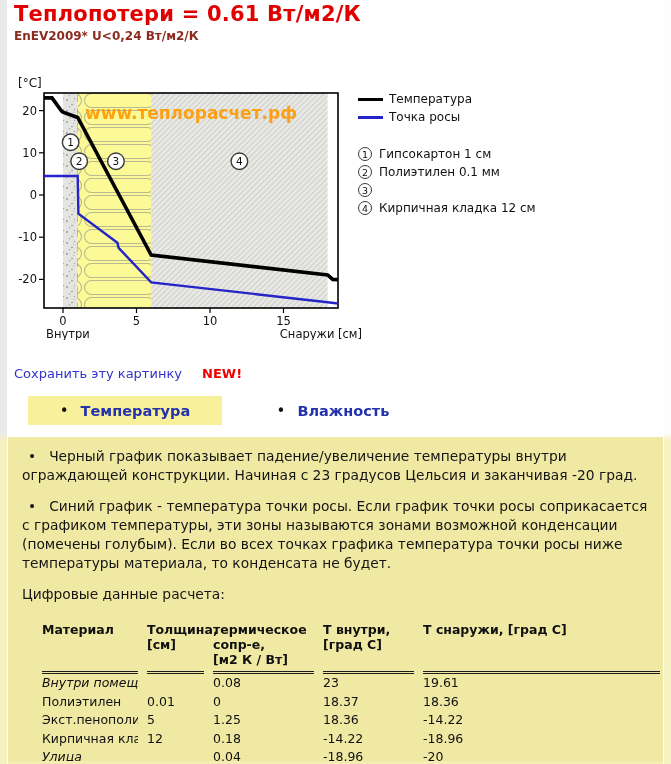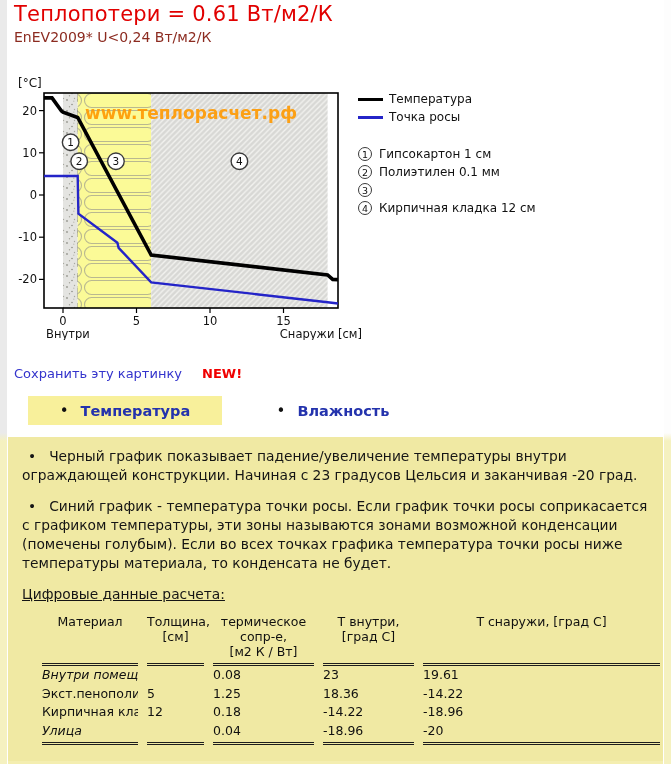--- a/index.html
+++ b/index.html
@@ -6,45 +6,45 @@
     --red:#e10000; --darkred:#8c2b20; --link:#3333cc; --badge:#f00000;
     --tabblue:#2433ad; --tabbg:#f8f09b; --boxbg:#f0e9a3; --orange:#ff9900;
   }
   *{box-sizing:border-box}
   html,body{margin:0;padding:0}
   body{width:671px;height:764px;position:relative;background:#fff;overflow:hidden;
        font-family:"DejaVu Sans","Liberation Sans",sans-serif;color:#151515}
   .strip{position:absolute;top:0;bottom:0;width:7px;z-index:6}
   .strip-left{left:0;background:linear-gradient(to bottom,#eaeaea 0,#eaeaea 433px,#f5f1c0 441px,#f5f1c0 100%)}
   .strip-right{right:0;background:linear-gradient(to bottom,#fdfdfd 0,#fdfdfd 433px,#f5f1c0 441px,#f5f1c0 100%)}
-  .title{position:absolute;left:14px;top:2px;margin:0;font-size:21px;font-weight:normal;color:var(--red);letter-spacing:.2px}
-  .subtitle{position:absolute;left:14px;top:29px;font-size:14px;font-weight:normal;color:var(--darkred)}
+  .title{position:absolute;left:14px;top:2px;margin:0;font-size:21px;font-weight:bold;color:var(--red);letter-spacing:.2px}
+  .subtitle{position:absolute;left:14px;top:29px;font-size:12px;font-weight:bold;color:var(--darkred)}
   .chart-svg{position:absolute;left:10px;top:75px}
   .legend{position:absolute;left:358px;top:90px;font-size:12px;color:#111;z-index:2}
   .legend-line{display:flex;align-items:center;gap:6px;height:18px}
   .swatch{width:25px;height:3px;flex:none}
   .legend-mats{margin-top:19px}
   .legend-mat{display:flex;align-items:center;gap:7px;height:18px}
   .num-circle{width:14px;height:14px;border:1.4px solid #3a3a3a;border-radius:50%;
               font-size:9.5px;line-height:11px;display:flex;align-items:center;justify-content:center;color:#111;flex:none;background:#fff}
   .save-row{position:absolute;left:14px;top:366px;font-size:13px}
   .save-link{color:var(--link);cursor:pointer;text-decoration:none}
   .new-badge{color:var(--badge);font-weight:bold;margin-left:16px}
   .tabs{position:absolute;left:28px;top:396px;display:flex;gap:14px}
   .tab{width:194px;height:29px;display:flex;align-items:center;justify-content:center;gap:12px;cursor:pointer}
   .tab.active{background:var(--tabbg)}
   .tab-bullet{color:#111;font-size:15px}
   .tab-label{color:var(--tabblue);font-weight:bold;font-size:14.5px}
   .info-box{position:absolute;left:8px;top:437px;width:655px;height:331px;background:var(--boxbg);
             padding:10px 14px;overflow:hidden;font-size:13.8px;line-height:19px}
   .info-box p{margin:0 0 12px 0}
   .b{margin:0 13px 0 6px}
-  .table-heading{text-decoration:underline;margin:7px 0 8px 0}
+  .table-heading{margin:7px 0 16px 0}
   table{border-collapse:separate;border-spacing:9px 0;margin-left:11px;width:636px;font-size:12.5px;color:#101010;table-layout:fixed}
-  th{font-weight:normal;text-align:center;vertical-align:top;line-height:15px;padding:2px 0 4px 0;border-bottom:3px double #1d1d1d}
+  th{font-weight:bold;text-align:left;vertical-align:top;line-height:15px;padding:2px 0 4px 0;border-bottom:3px double #1d1d1d}
   td{padding:2px 0 2px 0;line-height:14.5px;overflow:hidden;white-space:nowrap}
   tr.dblline td{border-bottom:3px double #1d1d1d;padding-bottom:4px}
   tr.italic td:first-child{font-style:italic}
   .bottom-strip{position:absolute;left:0;right:0;bottom:0;height:7px;background:#f4eeb0}
 </style>
 </head>
 <body>
 
 <div class="strip strip-left"></div>
 <div class="strip strip-right"></div>
@@ -182,20 +182,27 @@
       </thead>
     <tbody id="tbody">
         <tr class="italic ">
           <td>Внутри помещения</td>
           <td></td>
           <td>0.08</td>
           <td>23</td>
           <td>19.61</td>
         </tr>
         <tr class="">
+          <td>Полиэтилен</td>
+          <td>0.01</td>
+          <td>0</td>
+          <td>18.37</td>
+          <td>18.36</td>
+        </tr>
+        <tr class="">
           <td>Экст.пенополистирол</td>
           <td>5</td>
           <td>1.25</td>
           <td>18.36</td>
           <td>-14.22</td>
         </tr>
         <tr class="">
           <td>Кирпичная кладка</td>
           <td>12</td>
           <td>0.18</td>

